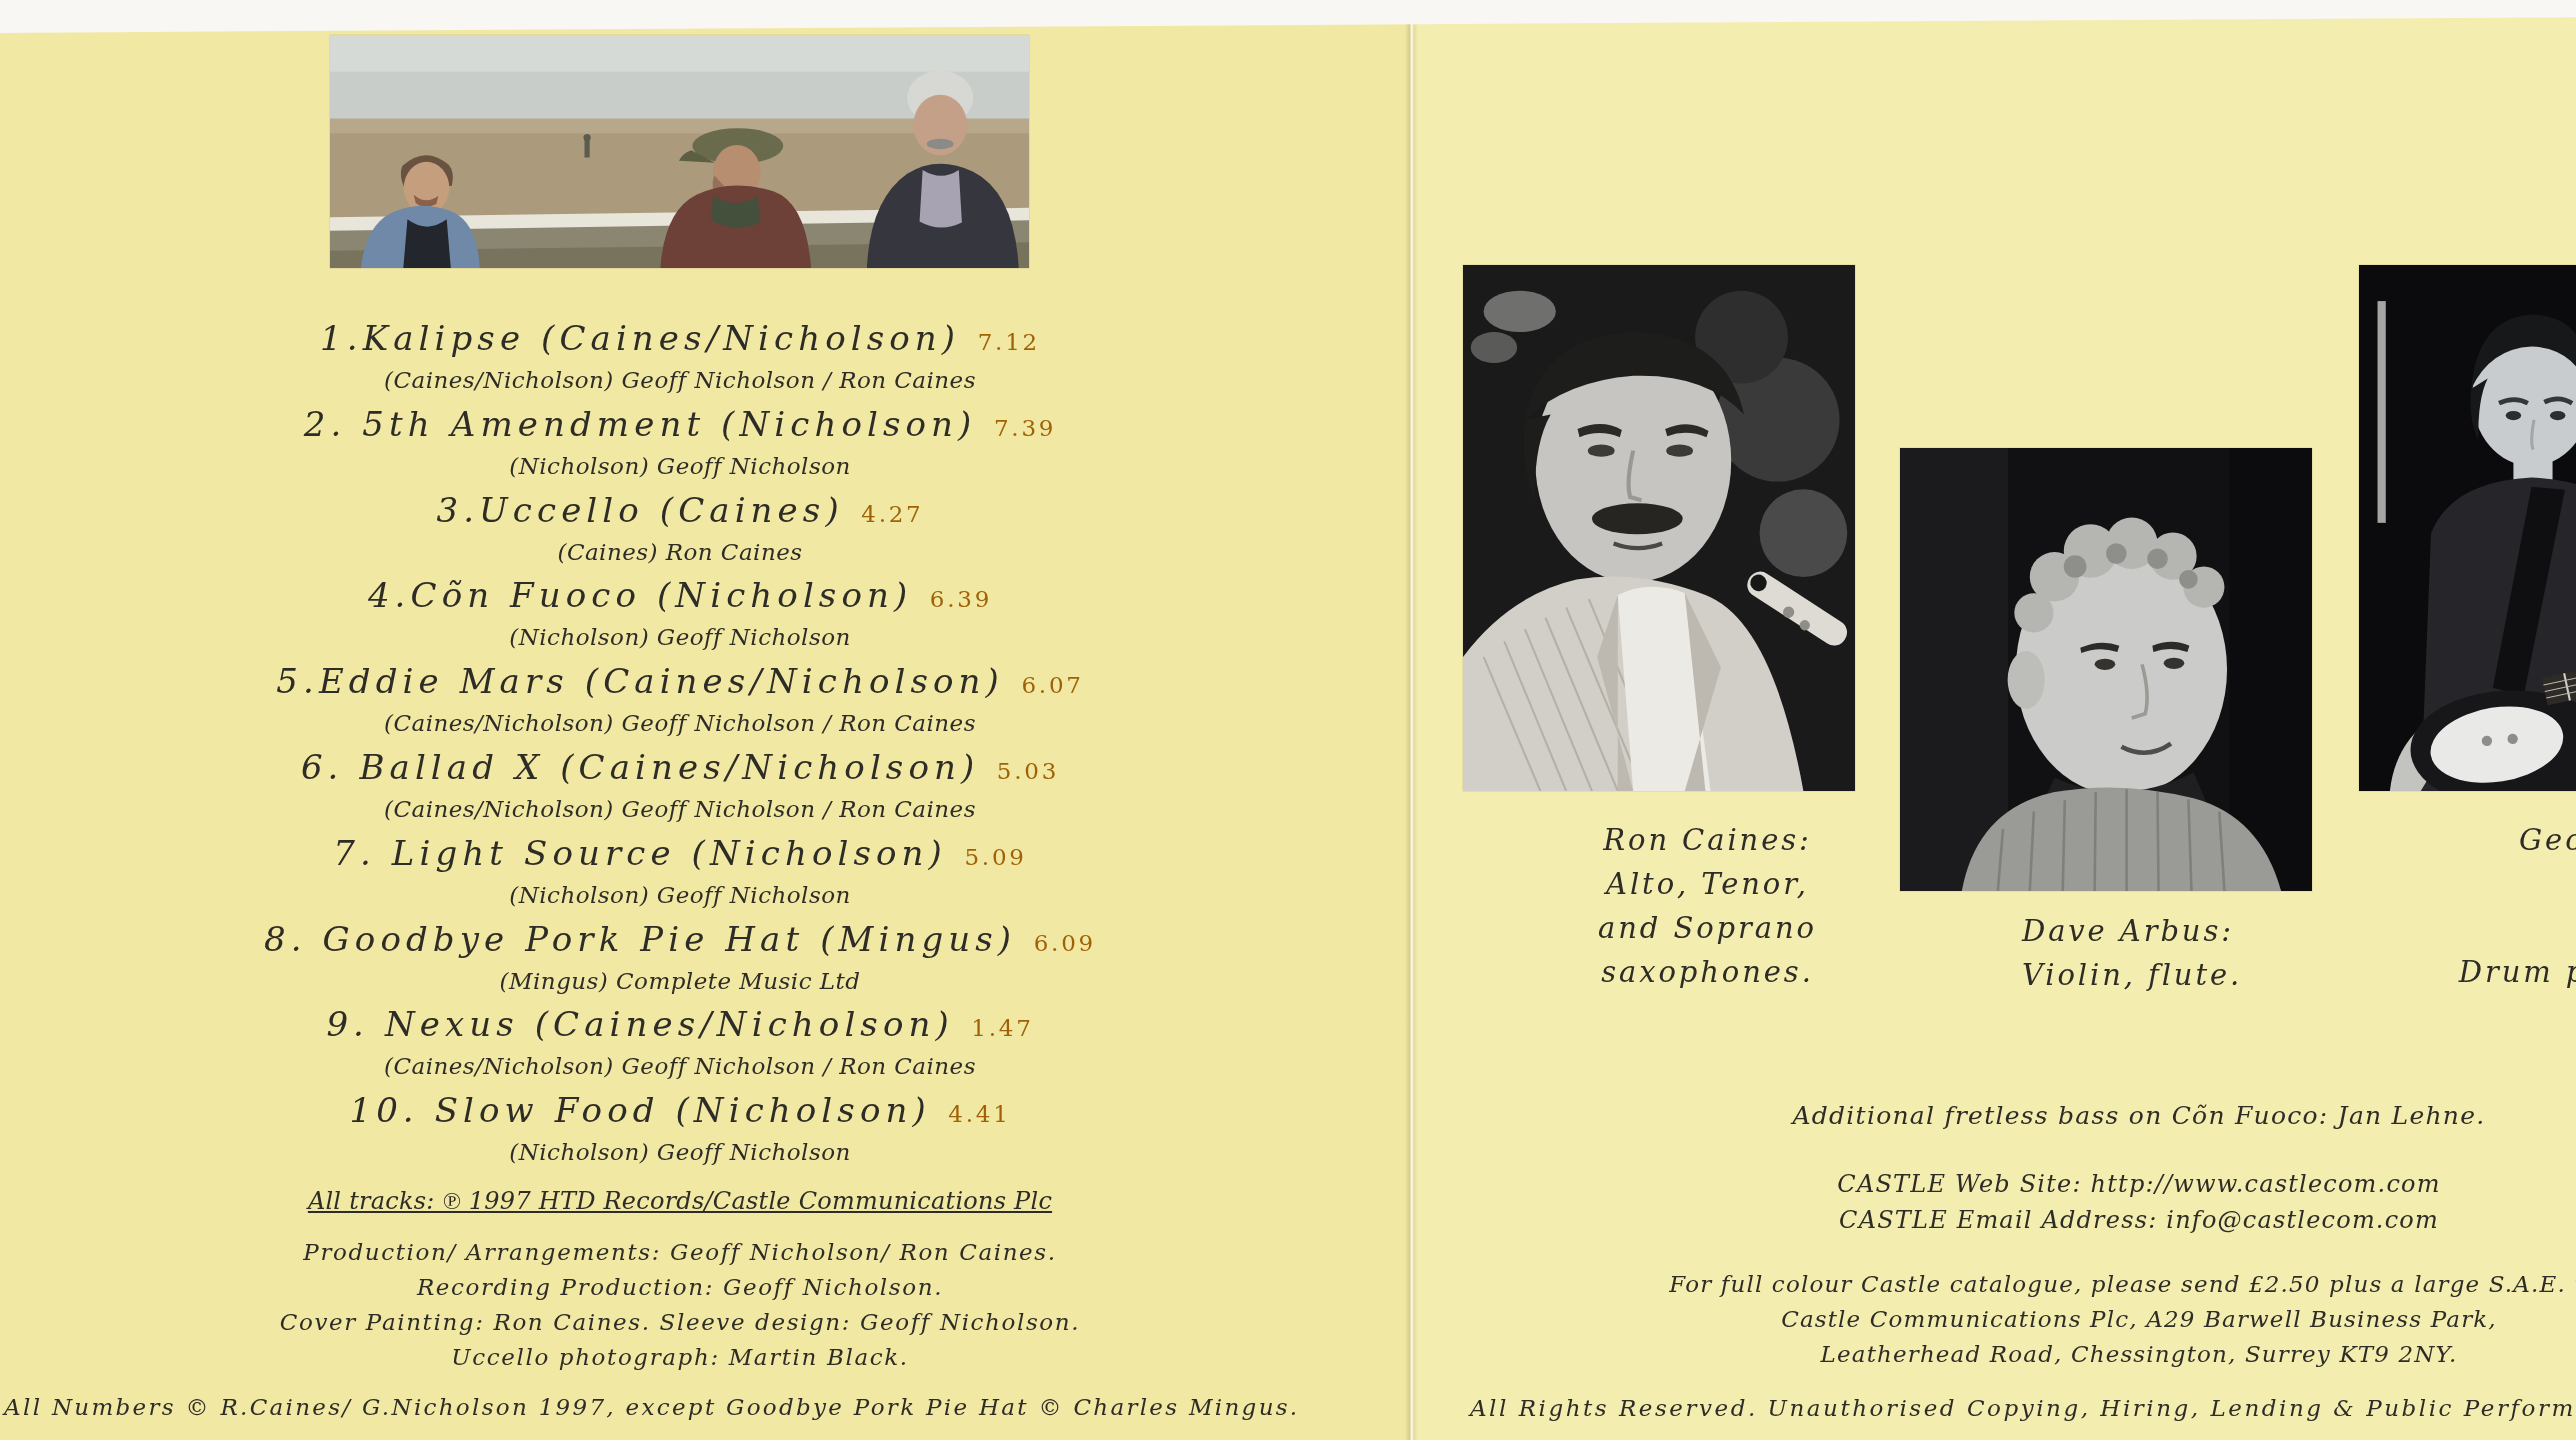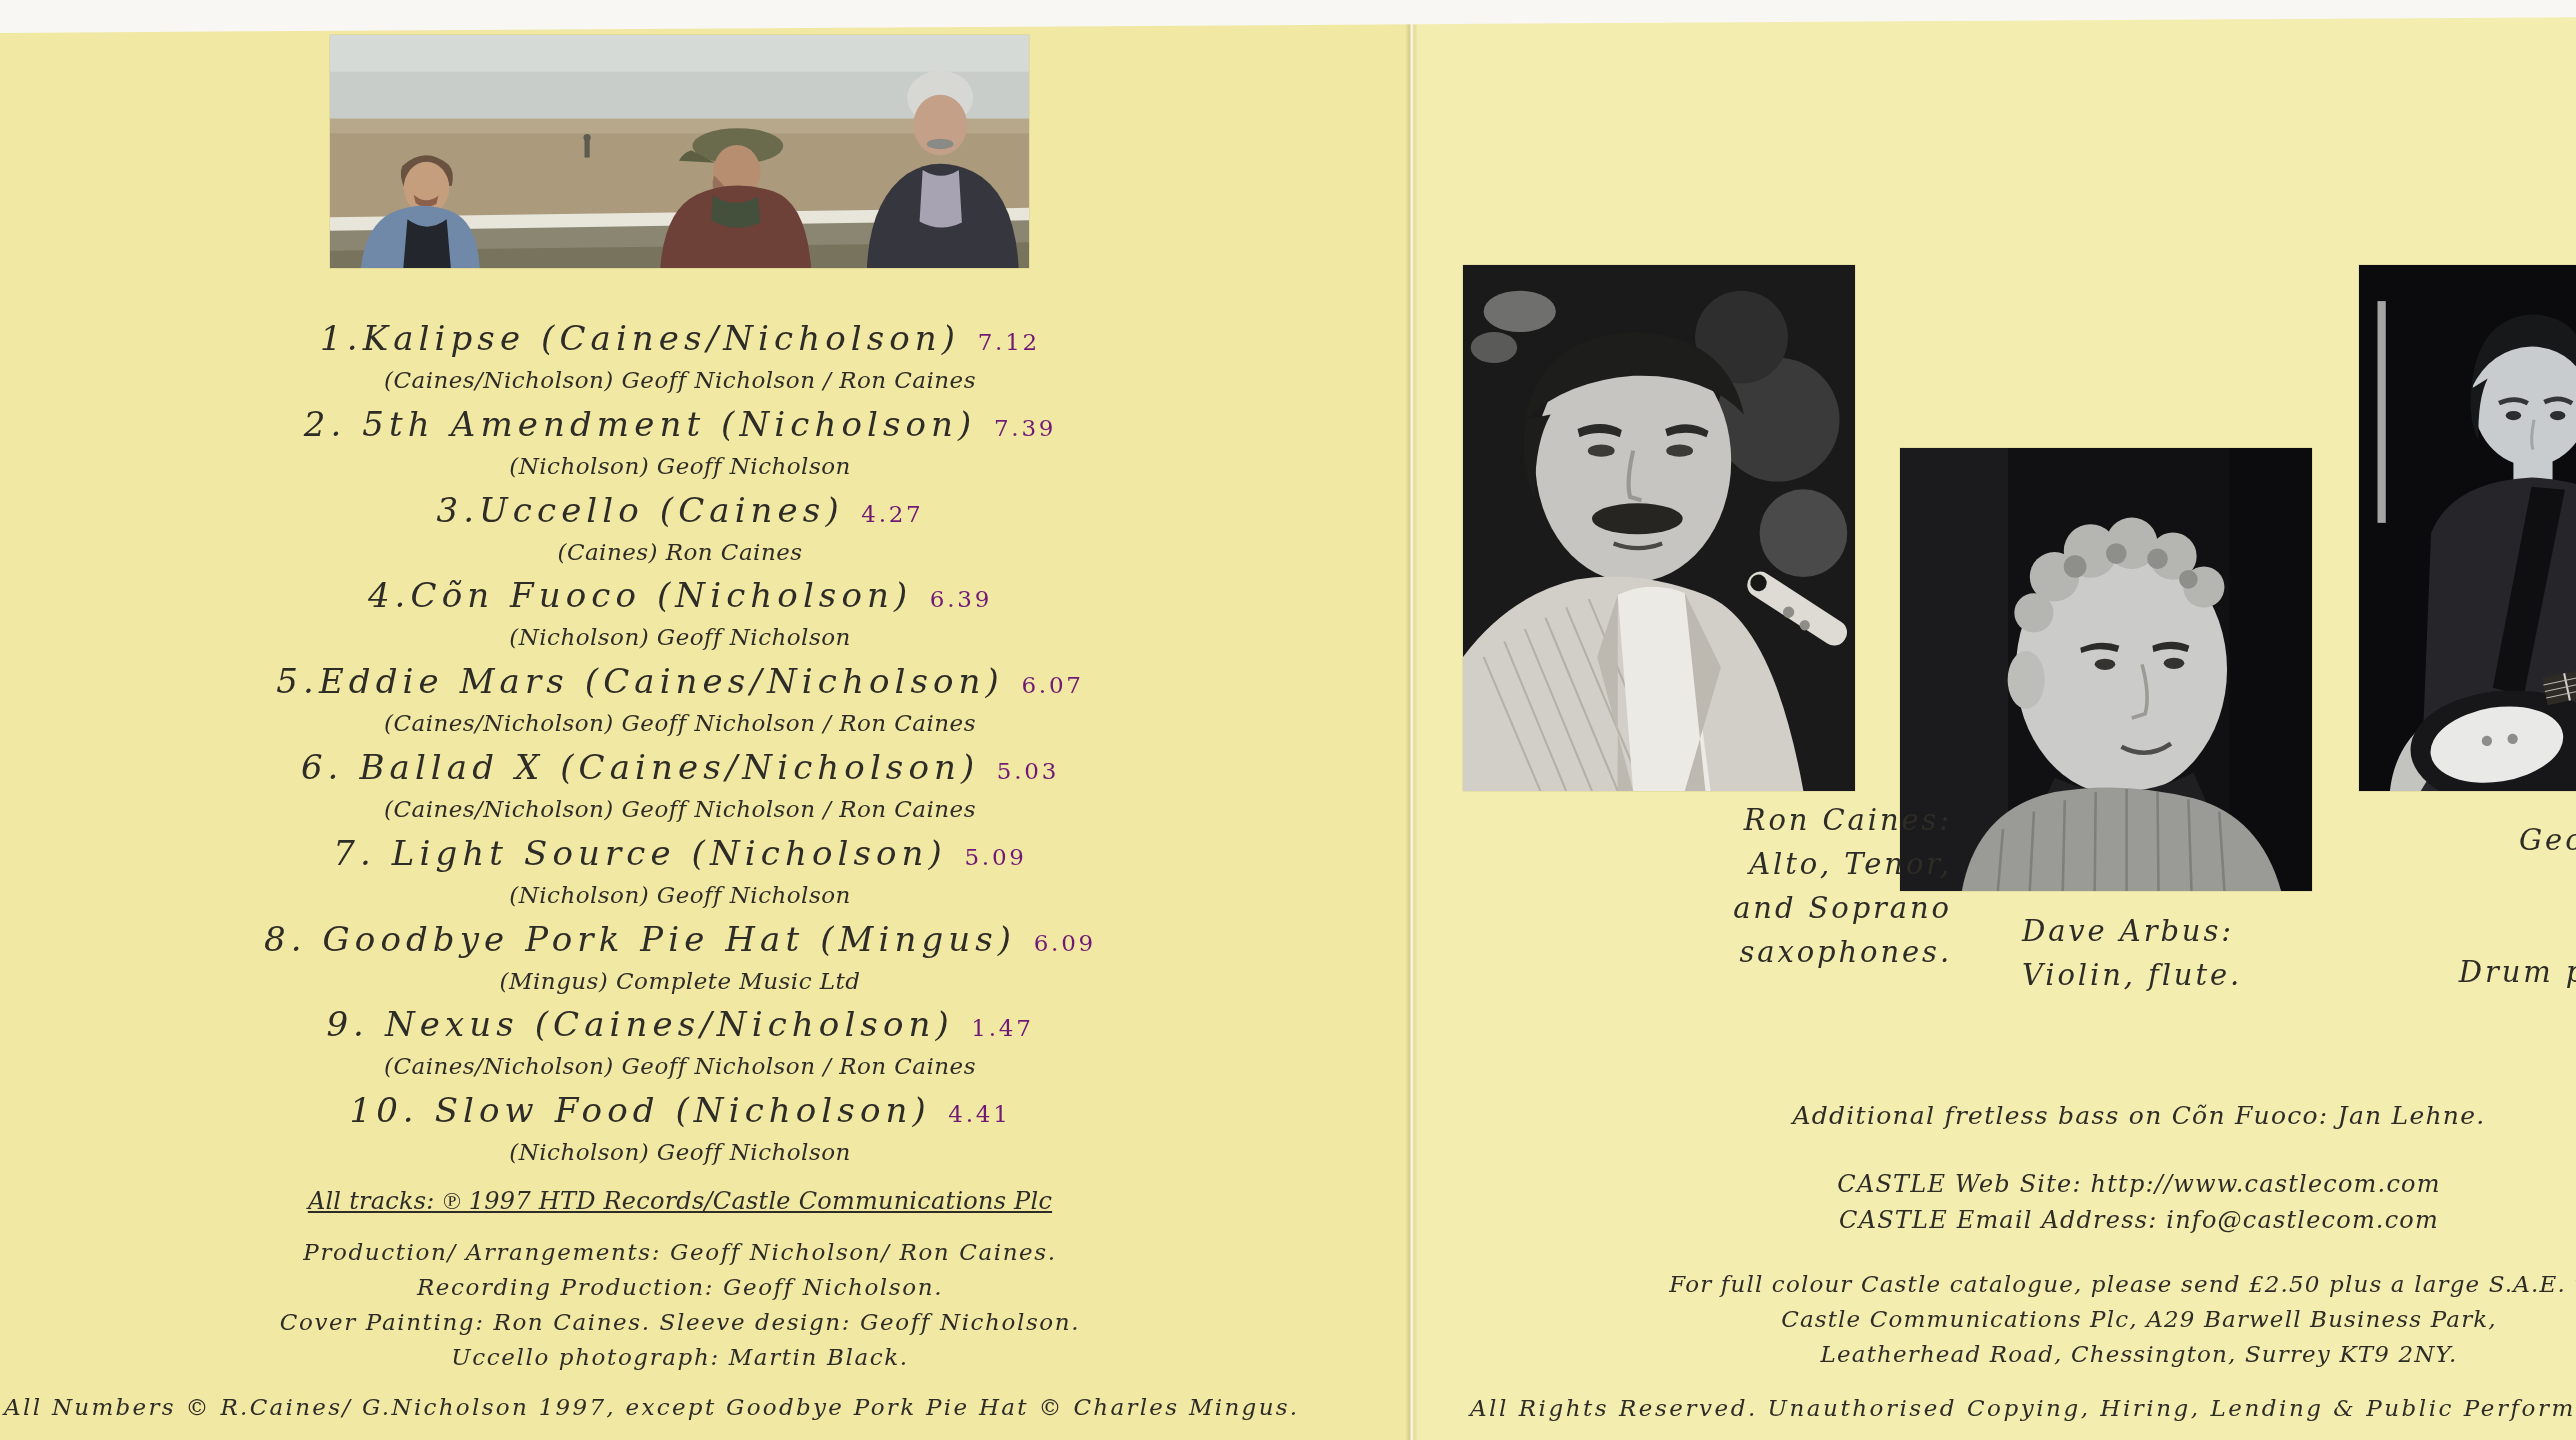--- a/index.html
+++ b/index.html
@@ -27,33 +27,33 @@
   .photo svg{display:block;width:100%;height:100%;}
   .photo-beach{left:330px;top:35px;width:699px;height:233px;}
   .photo-ron{left:1463px;top:265px;width:392px;height:526px;}
   .photo-dave{left:1900px;top:448px;width:412px;height:443px;}
   .photo-geoff{left:2359px;top:265px;width:453px;height:526px;}
 
   
   .tracklist{position:absolute;left:62px;top:317px;width:1236px;text-align:center;z-index:2;}
   .track{height:76px;margin-bottom:9.8px;}
   .t-title{font-style:italic;font-size:34px;line-height:43px;letter-spacing:0.15em;white-space:nowrap;}
-  .t-dur{font-style:normal;font-size:23px;letter-spacing:0.12em;margin-left:17.5px;color:#701a75;}
+  .t-dur{font-style:normal;font-size:23px;letter-spacing:0.12em;margin-left:17.5px;color:#a16207;}
   .t-credit{font-style:italic;font-size:23px;line-height:33px;letter-spacing:0.02em;white-space:nowrap;}
   .publishing{margin-top:20.6px;font-style:italic;font-size:24px;line-height:31px;letter-spacing:0.01em;text-decoration:underline;}
   .credits{margin-top:18px;}
   .credit-line{font-style:italic;font-size:23px;line-height:35px;letter-spacing:0.07em;white-space:nowrap;}
   .copyright{
     position:absolute;left:4.1px;top:1390px;width:1381px;z-index:2;
     font-style:italic;font-size:23px;line-height:34px;letter-spacing:0.10em;white-space:nowrap;
   }
 
   
   .caption{position:absolute;z-index:2;font-style:italic;font-size:29px;line-height:44px;letter-spacing:0.10em;white-space:nowrap;}
-  .caption-ron{left:1463px;top:798px;width:489px;text-align:right;}
+  .caption-ron{left:1463px;top:818px;width:489px;text-align:center;}
   .caption-dave{left:1974px;top:909px;width:489px;text-align:left;margin-left:48px;}
   .caption-geoff{left:2164px;top:818px;width:647px;text-align:right;}
 
   .rp-center{position:absolute;left:1414px;width:1450px;text-align:center;z-index:2;font-style:italic;white-space:nowrap;}
   .session-note{top:1100px;font-size:25px;line-height:31px;letter-spacing:0.05em;}
   .castle-web{top:1170px;font-size:24px;line-height:29px;letter-spacing:0.05em;}
   .castle-email{top:1206px;font-size:24px;line-height:29px;letter-spacing:0.05em;}
   .catalogue{top:1267px;font-size:23px;line-height:35px;letter-spacing:0.05em;}
   .rights{top:1393px;font-size:23px;line-height:31px;letter-spacing:0.11em;}
 </style>

